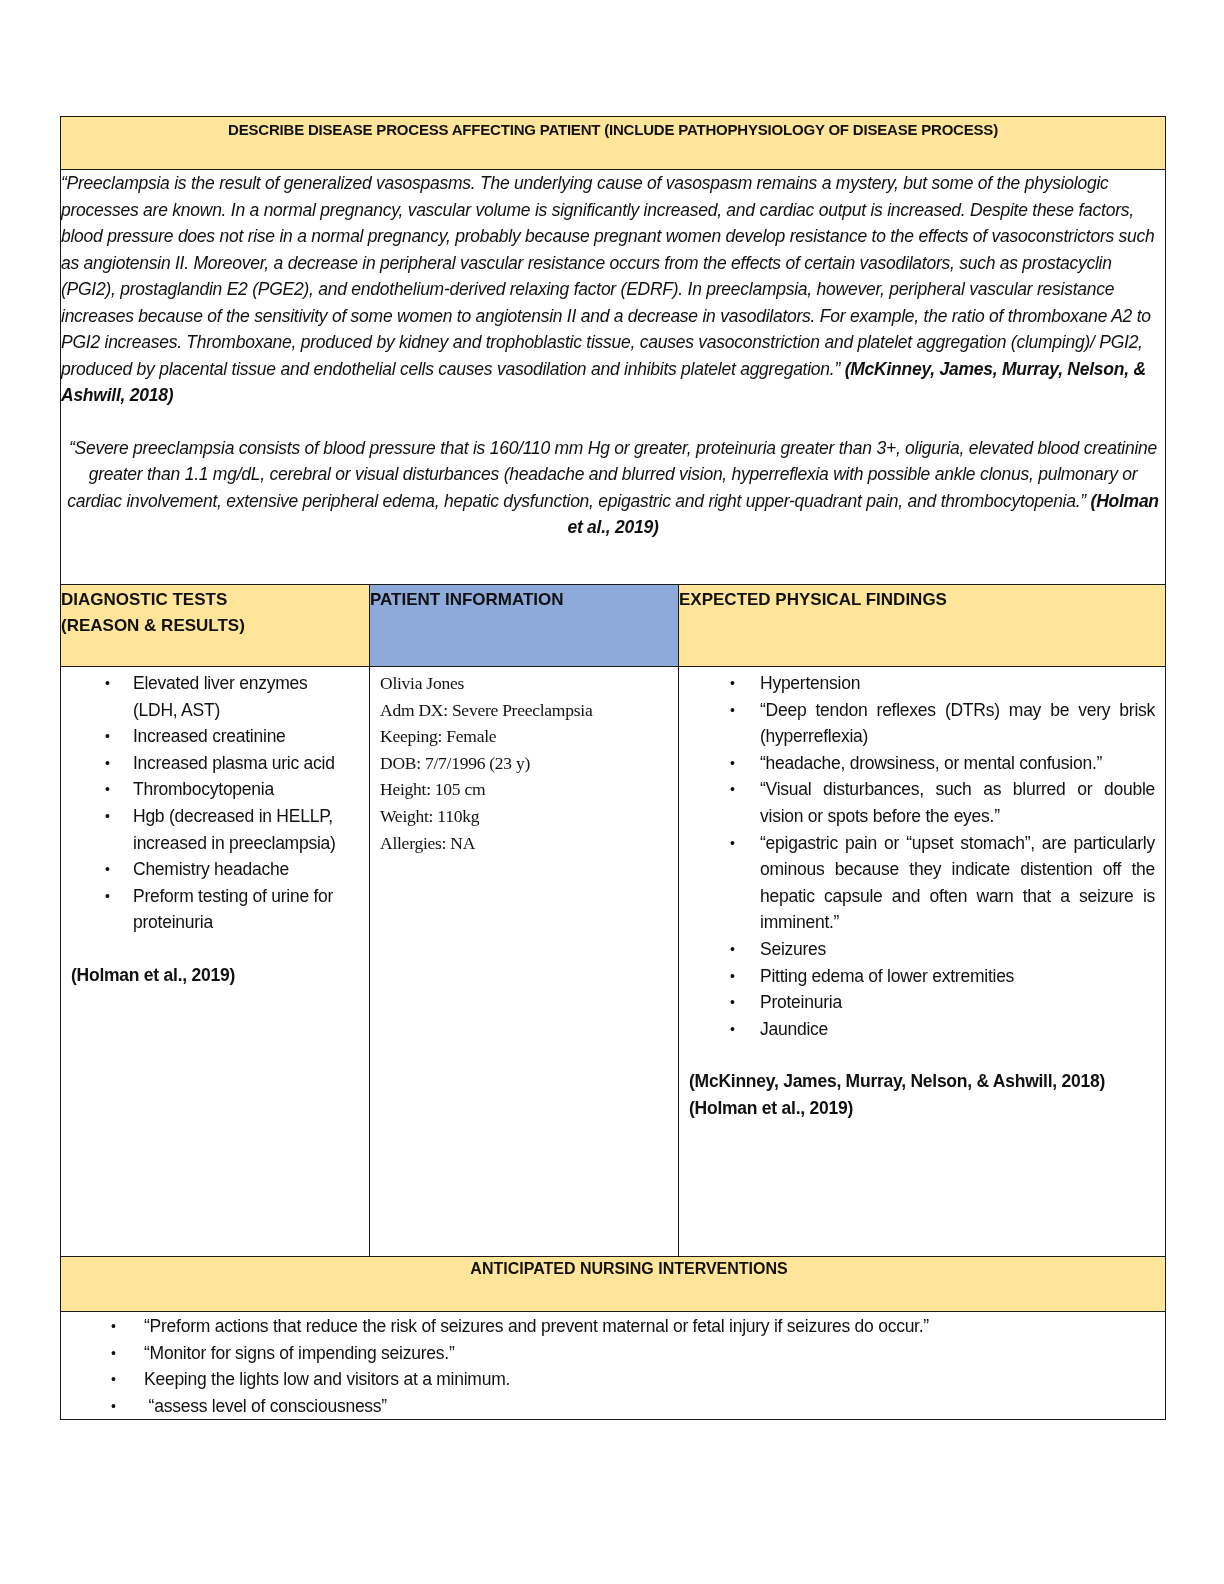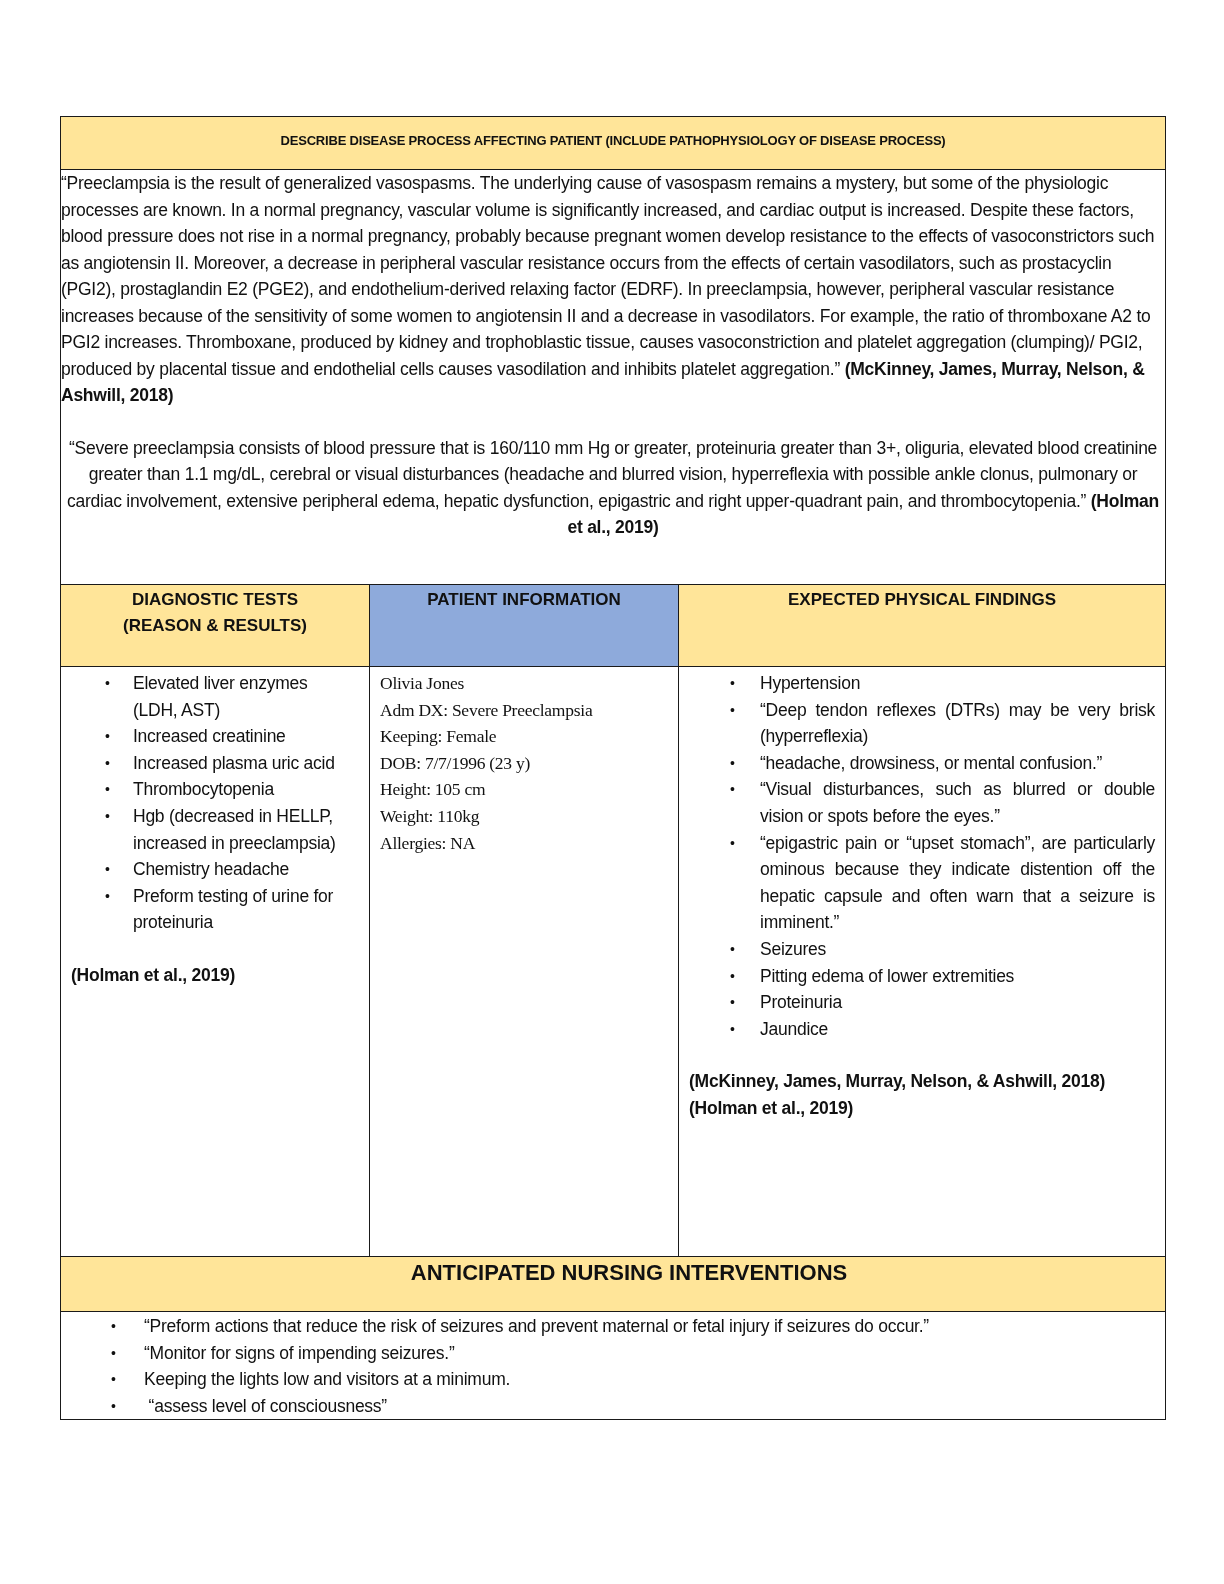--- a/index.html
+++ b/index.html
@@ -5,42 +5,42 @@
   html, body { margin: 0; padding: 0; background: #ffffff; }
   body { width: 1224px; height: 1584px; position: relative; font-family: "Liberation Sans", sans-serif; color: #111; }
   .page { position: absolute; left: 60px; top: 116px; width: 1105px; }
   table.cm { border-collapse: collapse; width: 1105px; table-layout: fixed; }
   table.cm td { border: 1.5px solid #1a1a1a; vertical-align: top; padding: 0; }
   .blue { background: #8eaadb; }
   .yellow { background: #ffe599; }
   .title-cell { height: 66px; text-align: center; }
   .title { font-size: 25px; font-weight: bold; letter-spacing: -0.3px; padding-top: 6px; display: block; }
   .sec-hdr { height: 52px; text-align: center; }
-  .sec-hdr span { display: block; font-size: 13px; font-weight: bold; padding-top: 16px; letter-spacing: -0.2px; }
+  .sec-hdr span { display: block; font-size: 15px; font-weight: bold; padding-top: 4px; letter-spacing: -0.2px; }
   .body-cell { padding: 4px 10px 8px 10px; font-size: 17.5px; line-height: 26.5px; letter-spacing: -0.25px; }
-  .body-cell p { margin: 0; }
+  .body-cell p { margin: 0; font-style: italic; }
   .body-cell p + p { margin-top: 26px; text-align: center; }
   .cite { font-weight: bold; }
-  .col-hdr { height: 79px; text-align: center; font-weight: bold; font-size: 17px; line-height: 26px; padding-top: 2px !important; }
+  .col-hdr { height: 79px; text-align: left; font-weight: bold; font-size: 17px; line-height: 26px; padding-top: 2px !important; }
   .col-body { height: 586px; font-size: 17.5px; line-height: 26.6px; letter-spacing: -0.25px; }
   ul.bl { list-style: none; margin: 0; padding: 0; }
   ul.bl li { position: relative; }
   ul.bl li .dot { position: absolute; left: 0; top: 0; font-size: 14px; }
   .diag ul.bl li { padding-left: 72px; padding-right: 14px; }
   .diag ul.bl li .dot { left: 44px; }
   .diag { padding-top: 3px !important; }
   .diag .ref { padding-left: 10px; margin-top: 26px; font-weight: bold; }
   .pinfo { padding: 3px 10px 0 10px !important; }
   .pinfo div { white-space: nowrap; font-family: Liberation Serif, serif; }
   .phys { padding-top: 3px !important; }
   .phys ul.bl li { padding-left: 81px; padding-right: 10px; text-align: justify; }
   .phys ul.bl li .dot { left: 51px; }
   .phys .refs { padding-left: 10px; margin-top: 26px; font-weight: bold; }
   .int-hdr { height: 54px; text-align: center; }
-  .int-hdr span { display: block; font-size: 22px; font-weight: bold; padding-top: 3px; margin-left: 32px; }
+  .int-hdr span { display: block; font-size: 16px; font-weight: bold; padding-top: 3px; margin-left: 32px; }
   .int-body { height: 104px; font-size: 17.5px; line-height: 26.5px; letter-spacing: -0.25px; padding-top: 1px !important; }
   .int-body ul.bl li { padding-left: 83px; }
   .int-body ul.bl li .dot { left: 50px; }
 </style>
 </head>
 <body>
 
 <div class="page">
 <table class="cm">
   <colgroup>

